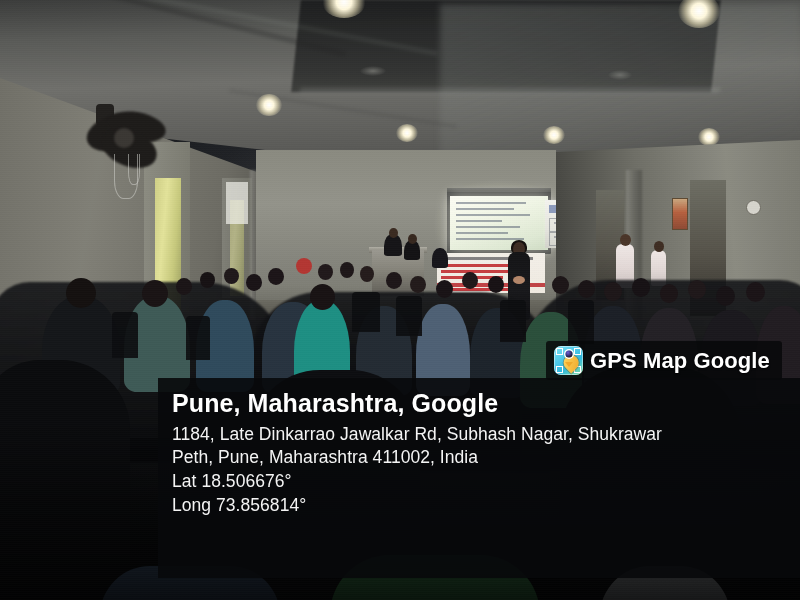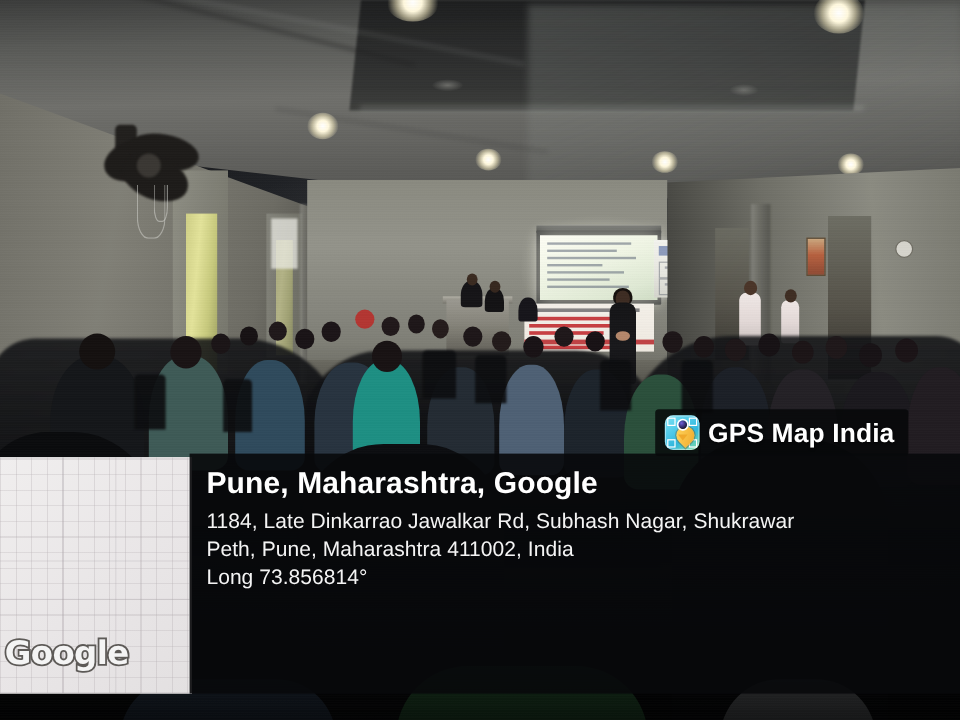--- a/index.html
+++ b/index.html
@@ -494,32 +494,25 @@
   <div class="brand-chip">
     <div class="brand-logo">
       <span class="bl-corner blc1"></span>
       <span class="bl-corner blc2"></span>
       <span class="bl-corner blc3"></span>
       <span class="bl-corner blc4"></span>
       <span class="pin"></span>
       <span class="pin-tail"></span>
       <span class="pin-dot"></span>
     </div>
-    <span class="brand-name">GPS Map India</span>
+    <span class="brand-name">GPS Map Google</span>
   </div>
 
-  <div class="map-thumb">
-    <div class="map-grid"></div>
-    <div class="map-streak" style="left:52px;top:0;width:1px;height:197px;"></div>
-    <div class="map-streak" style="left:96px;top:0;width:1px;height:197px;"></div>
-    <div class="map-streak" style="left:0;top:86px;width:158px;height:1px;"></div>
-    <div class="map-streak" style="left:0;top:118px;width:158px;height:1px;"></div>
-    <span class="google-wm">Google</span>
-  </div>
 
   <div class="info-panel">
     <div class="info-title">Pune, Maharashtra, Google</div>
     <div class="info-line">1184, Late Dinkarrao Jawalkar Rd, Subhash Nagar, Shukrawar</div>
     <div class="info-line">Peth, Pune, Maharashtra 411002, India</div>
+    <div class="info-line">Lat 18.506676°</div>
     <div class="info-line">Long 73.856814°</div>
   </div>
 
 </div>
 
 </body></html>

